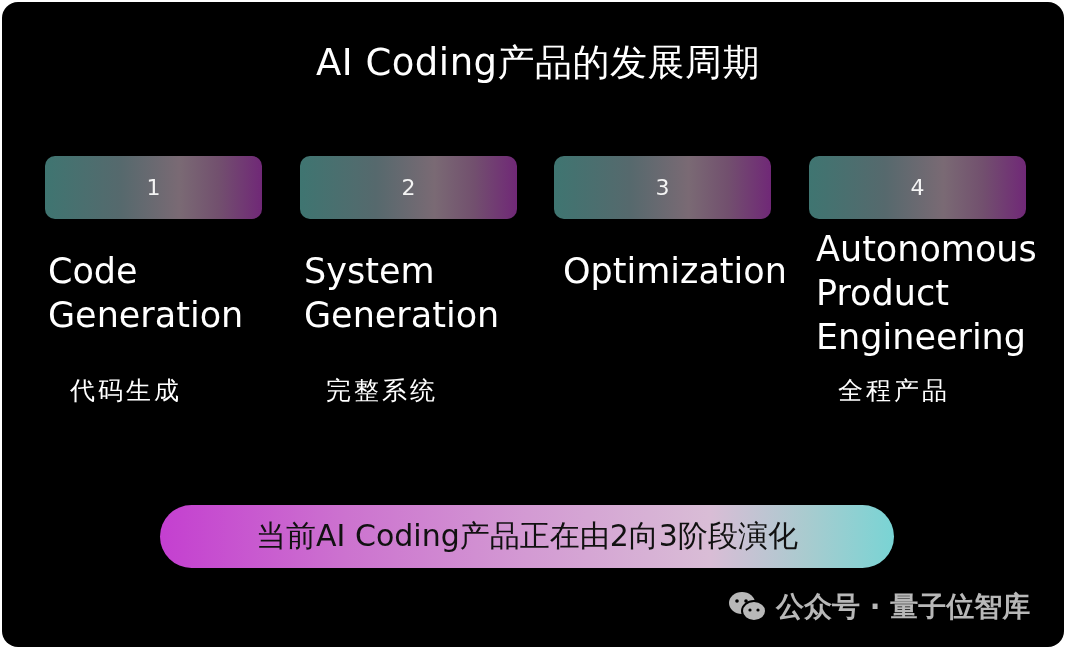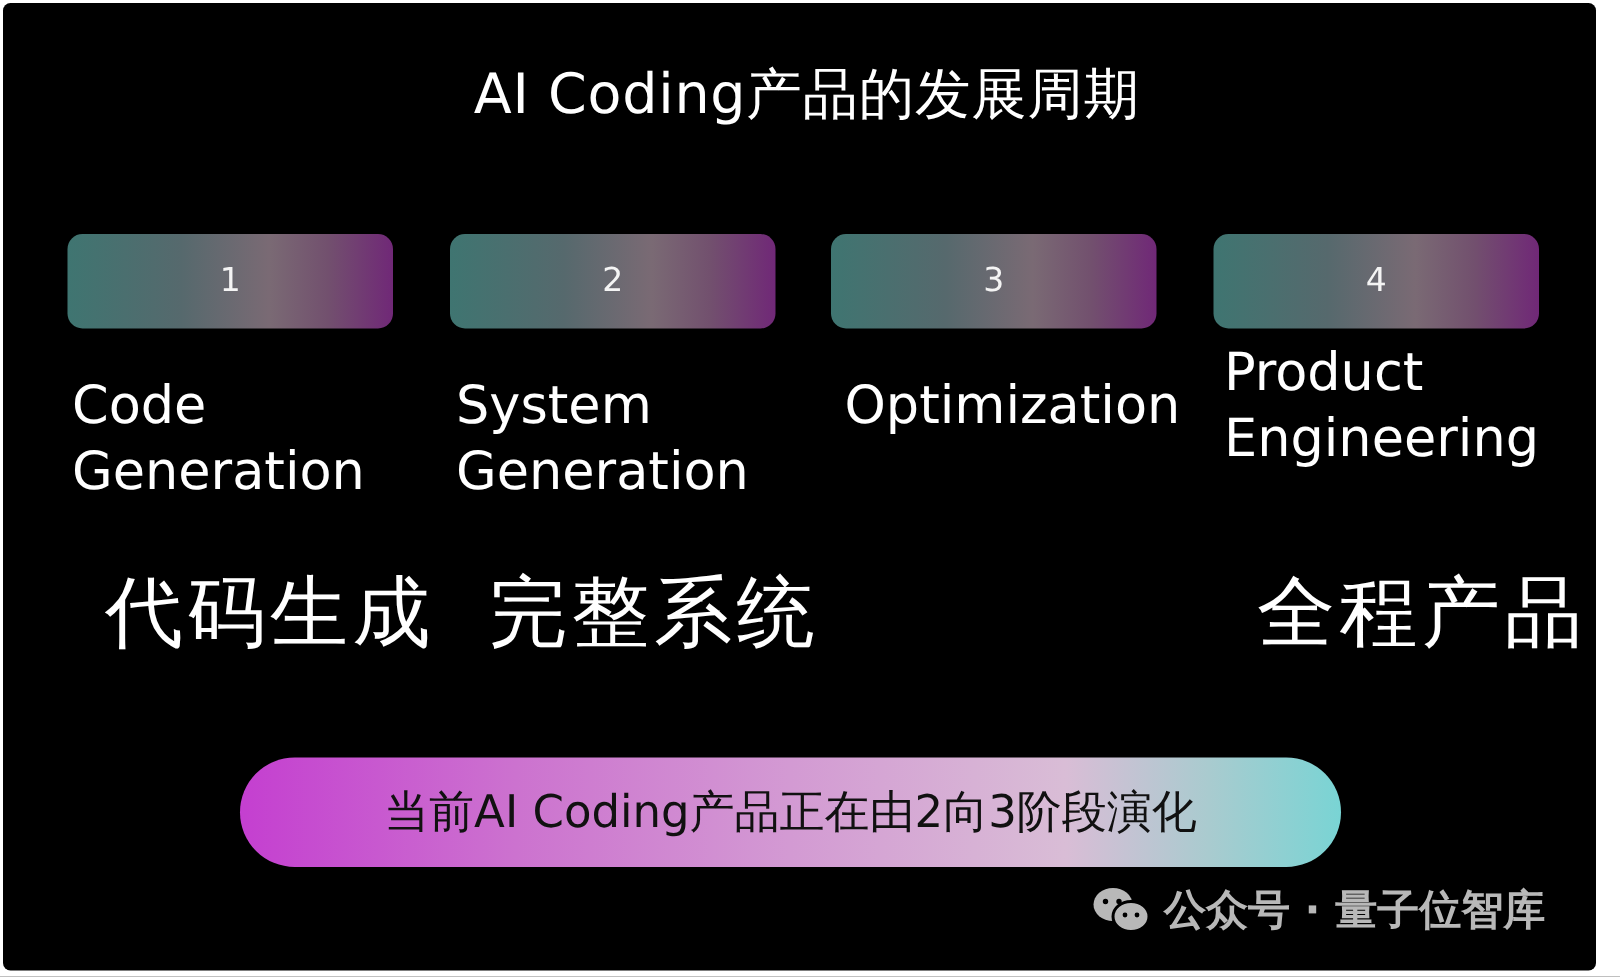--- a/index.html
+++ b/index.html
@@ -1,24 +1,24 @@
 <!DOCTYPE html>
 <html><head>
 <meta charset="utf-8">
 <style>
   html,body{margin:0;padding:0;background:#ffffff;}
   body{width:1080px;height:651px;position:relative;overflow:hidden;font-family:"DejaVu Sans","Liberation Sans",sans-serif;}
-  .card{position:absolute;left:2px;top:2px;width:1062px;height:645px;background:#000;border-radius:5px;}
+  .card{position:absolute;left:2px;top:2px;width:1062px;height:645px;background:#000;border-radius:16px;}
   .title{position:absolute;left:0;top:36px;width:1072px;text-align:center;color:#fff;font-size:37px;letter-spacing:0.5px;}
   .badge{position:absolute;top:154px;width:217px;height:63px;border-radius:10px;
     background:linear-gradient(90deg,#3f7571 0%,#56696d 35%,#7a6a74 62%,#72506e 80%,#702877 100%);
     color:#f4f4f4;font-size:22px;display:flex;align-items:center;justify-content:center;}
   .en{position:absolute;color:#fff;font-size:35px;line-height:44px;}
-  .zh{position:absolute;top:372px;color:#fff;font-size:52px;letter-spacing:3px;}
-  .pill{position:absolute;left:158px;top:503px;width:734px;height:73px;border-radius:37px;
+  .zh{position:absolute;top:372px;color:#fff;font-size:25px;letter-spacing:3px;}
+  .pill{position:absolute;left:158px;top:503px;width:734px;height:63px;border-radius:37px;
     background:linear-gradient(90deg,#c43fd0 0%,#cc72cf 25%,#d39ad3 50%,#d9bdd6 75%,#a9cbcf 88%,#79d4d4 100%);
     display:flex;align-items:center;justify-content:center;color:#111;font-size:30px;}
   .wm{position:absolute;left:728px;top:588px;display:flex;align-items:center;color:#b8b8b8;font-size:28px;font-weight:bold;}
   .wm svg{margin-right:8px;}
 </style>
 </head>
 <body>
 
 <div class="card">
   <div class="title">AI Coding产品的发展周期</div>
@@ -33,20 +33,21 @@
     <div>Generation</div>
   </div>
   <div class="en" style="left:302px;top:247px">
     <div>System</div>
     <div>Generation</div>
   </div>
   <div class="en" style="left:561px;top:247px">
     <div>Optimization</div>
   </div>
   <div class="en" style="left:814px;top:225px">
+    <div>Autonomous</div>
     <div>Product</div>
     <div>Engineering</div>
   </div>
 
   <div class="zh" style="left:68px">代码生成</div>
   <div class="zh" style="left:324px">完整系统</div>
   <div class="zh" style="left:836px">全程产品</div>
 
   <div class="pill">
     <span>当前AI Coding产品正在由2向3阶段演化</span>

